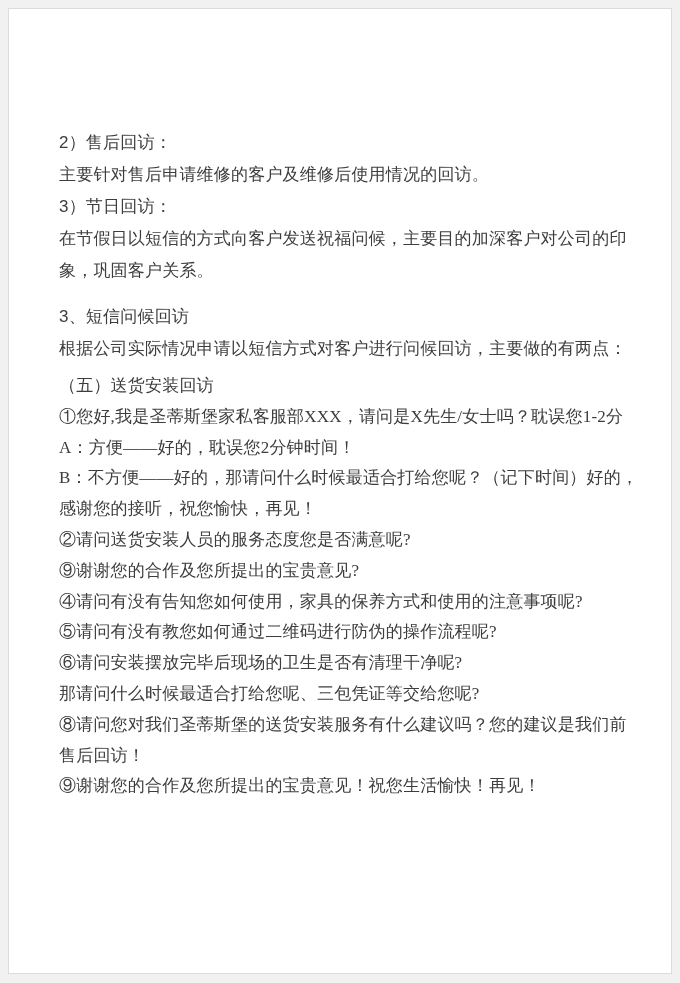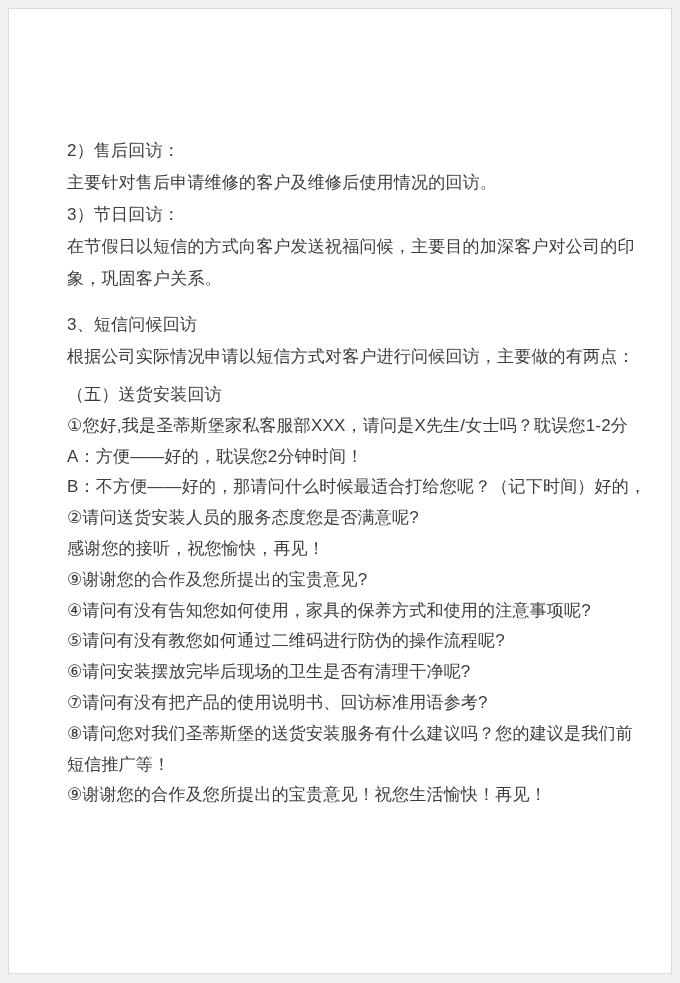--- a/index.html
+++ b/index.html
@@ -23,26 +23,26 @@
     background: #ffffff;
     border: 1px solid #dcdcdc;
     box-sizing: border-box;
   }
   .content {
     padding: 118px 10px 0 50px;
     font-size: 17px;
     color: #3d3d3d;
   }
   .section {
-    margin: 8px;
+    margin: 0;
   }
   .section:nth-of-type(1) .line { line-height: 32px; }
   .section:nth-of-type(2) { margin-top: 14px; }
   .section:nth-of-type(2) .line { line-height: 31.5px; }
-  .section:nth-of-type(3) { margin-top: 7px; }
+  .section:nth-of-type(3) { margin-top: 7px; font-family: Liberation Serif, serif; }
   .section:nth-of-type(3) .line { line-height: 30.8px; }
   .line {
     white-space: nowrap;
     letter-spacing: 0.2px;
   }
 </style>
 </head>
 <body style="background: rgb(241, 241, 241);">
 
 <div class="page" style="background: rgb(255, 255, 255); border-color: rgb(220, 220, 220);">
@@ -56,25 +56,25 @@
       </div>
       <div class="section">
         <div class="line">3、短信问候回访</div>
         <div class="line">根据公司实际情况申请以短信方式对客户进行问候回访，主要做的有两点：</div>
       </div>
       <div class="section">
         <div class="line">（五）送货安装回访</div>
         <div class="line">①您好,我是圣蒂斯堡家私客服部XXX，请问是X先生/女士吗？耽误您1-2分</div>
         <div class="line">A：方便——好的，耽误您2分钟时间！</div>
         <div class="line">B：不方便——好的，那请问什么时候最适合打给您呢？（记下时间）好的，</div>
+        <div class="line">感谢您的接听，祝您愉快，再见！</div>
         <div class="line">②请问送货安装人员的服务态度您是否满意呢?</div>
-        <div class="line">感谢您的接听，祝您愉快，再见！</div>
         <div class="line">⑨谢谢您的合作及您所提出的宝贵意见?</div>
         <div class="line">④请问有没有告知您如何使用，家具的保养方式和使用的注意事项呢?</div>
         <div class="line">⑤请问有没有教您如何通过二维码进行防伪的操作流程呢?</div>
         <div class="line">⑥请问安装摆放完毕后现场的卫生是否有清理干净呢?</div>
-        <div class="line">⑦请问有没有把产品的使用说明书、回访标准用语参考?</div>
+        <div class="line">那请问什么时候最适合打给您呢、三包凭证等交给您呢?</div>
         <div class="line">⑧请问您对我们圣蒂斯堡的送货安装服务有什么建议吗？您的建议是我们前</div>
-        <div class="line">短信推广等！</div>
+        <div class="line">售后回访！</div>
         <div class="line">⑨谢谢您的合作及您所提出的宝贵意见！祝您生活愉快！再见！</div>
       </div>
     </div>
 </div>
 
 </body></html>

